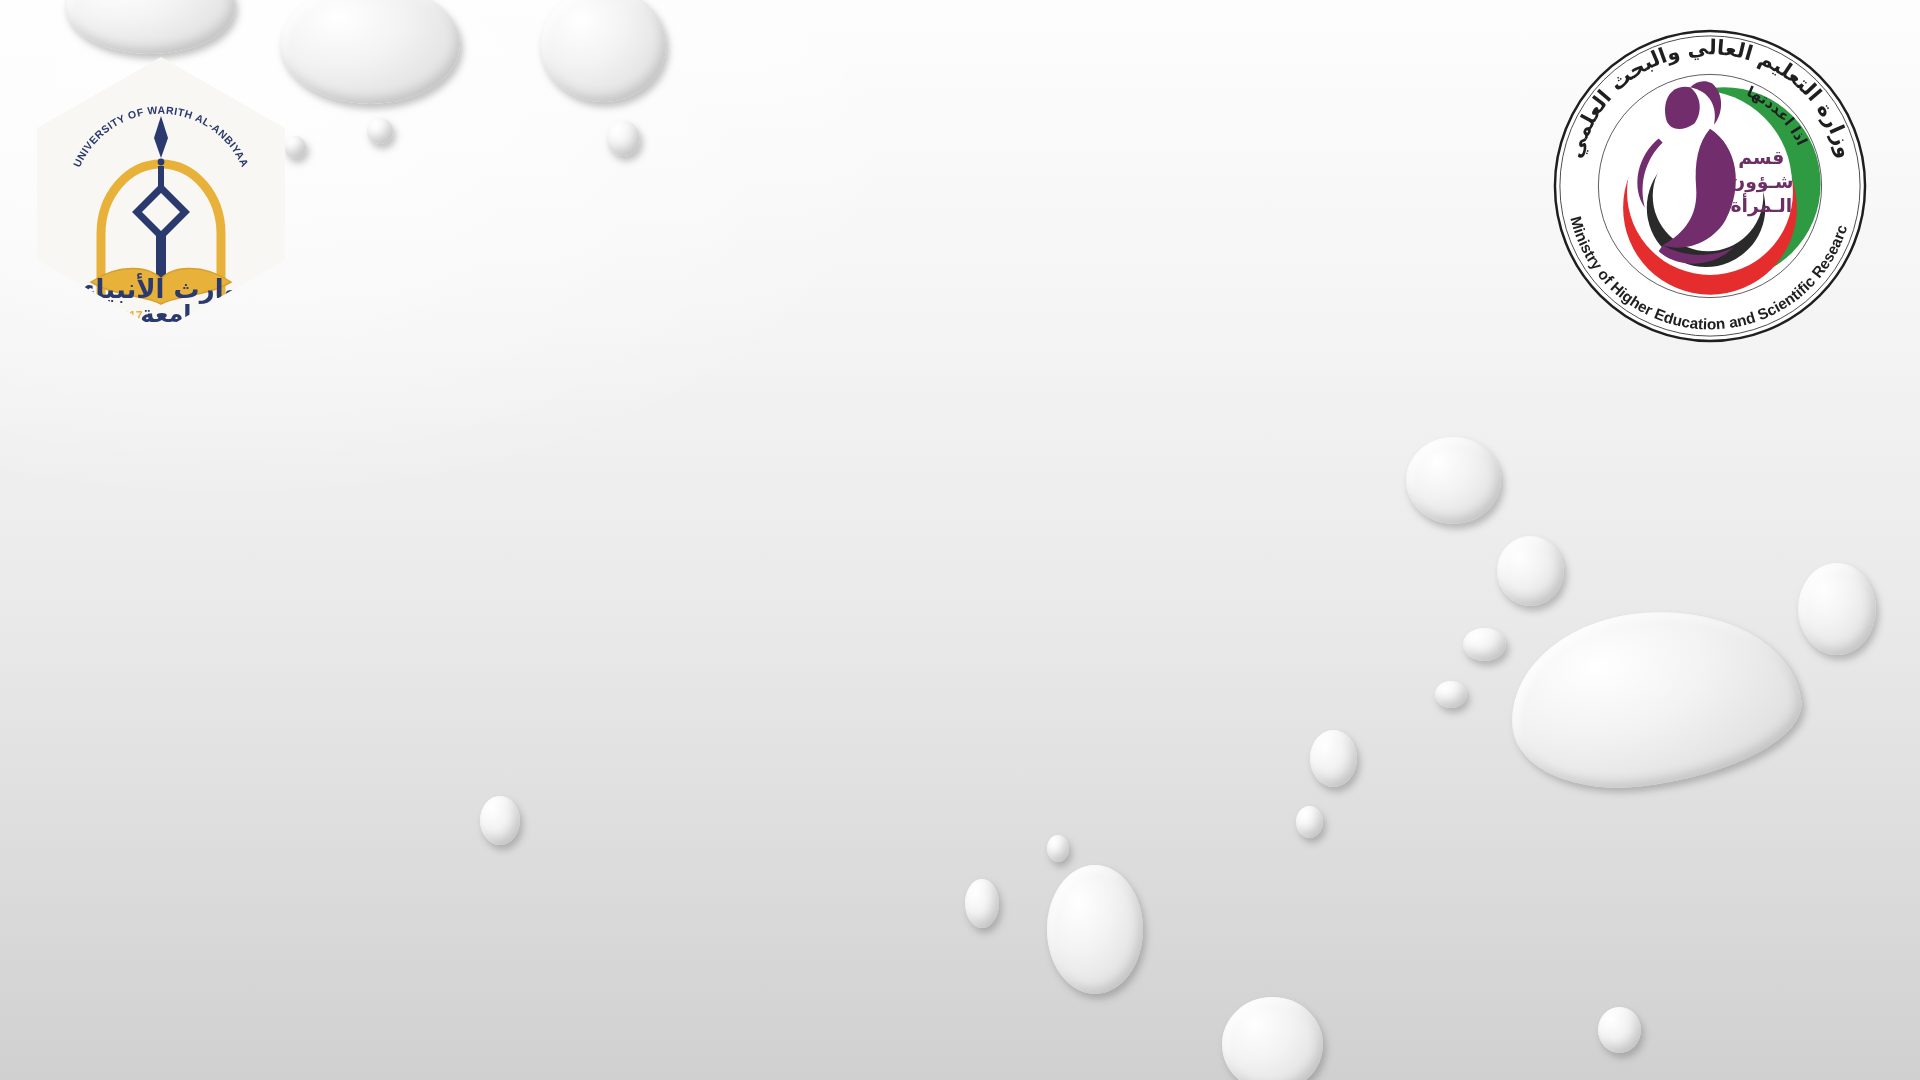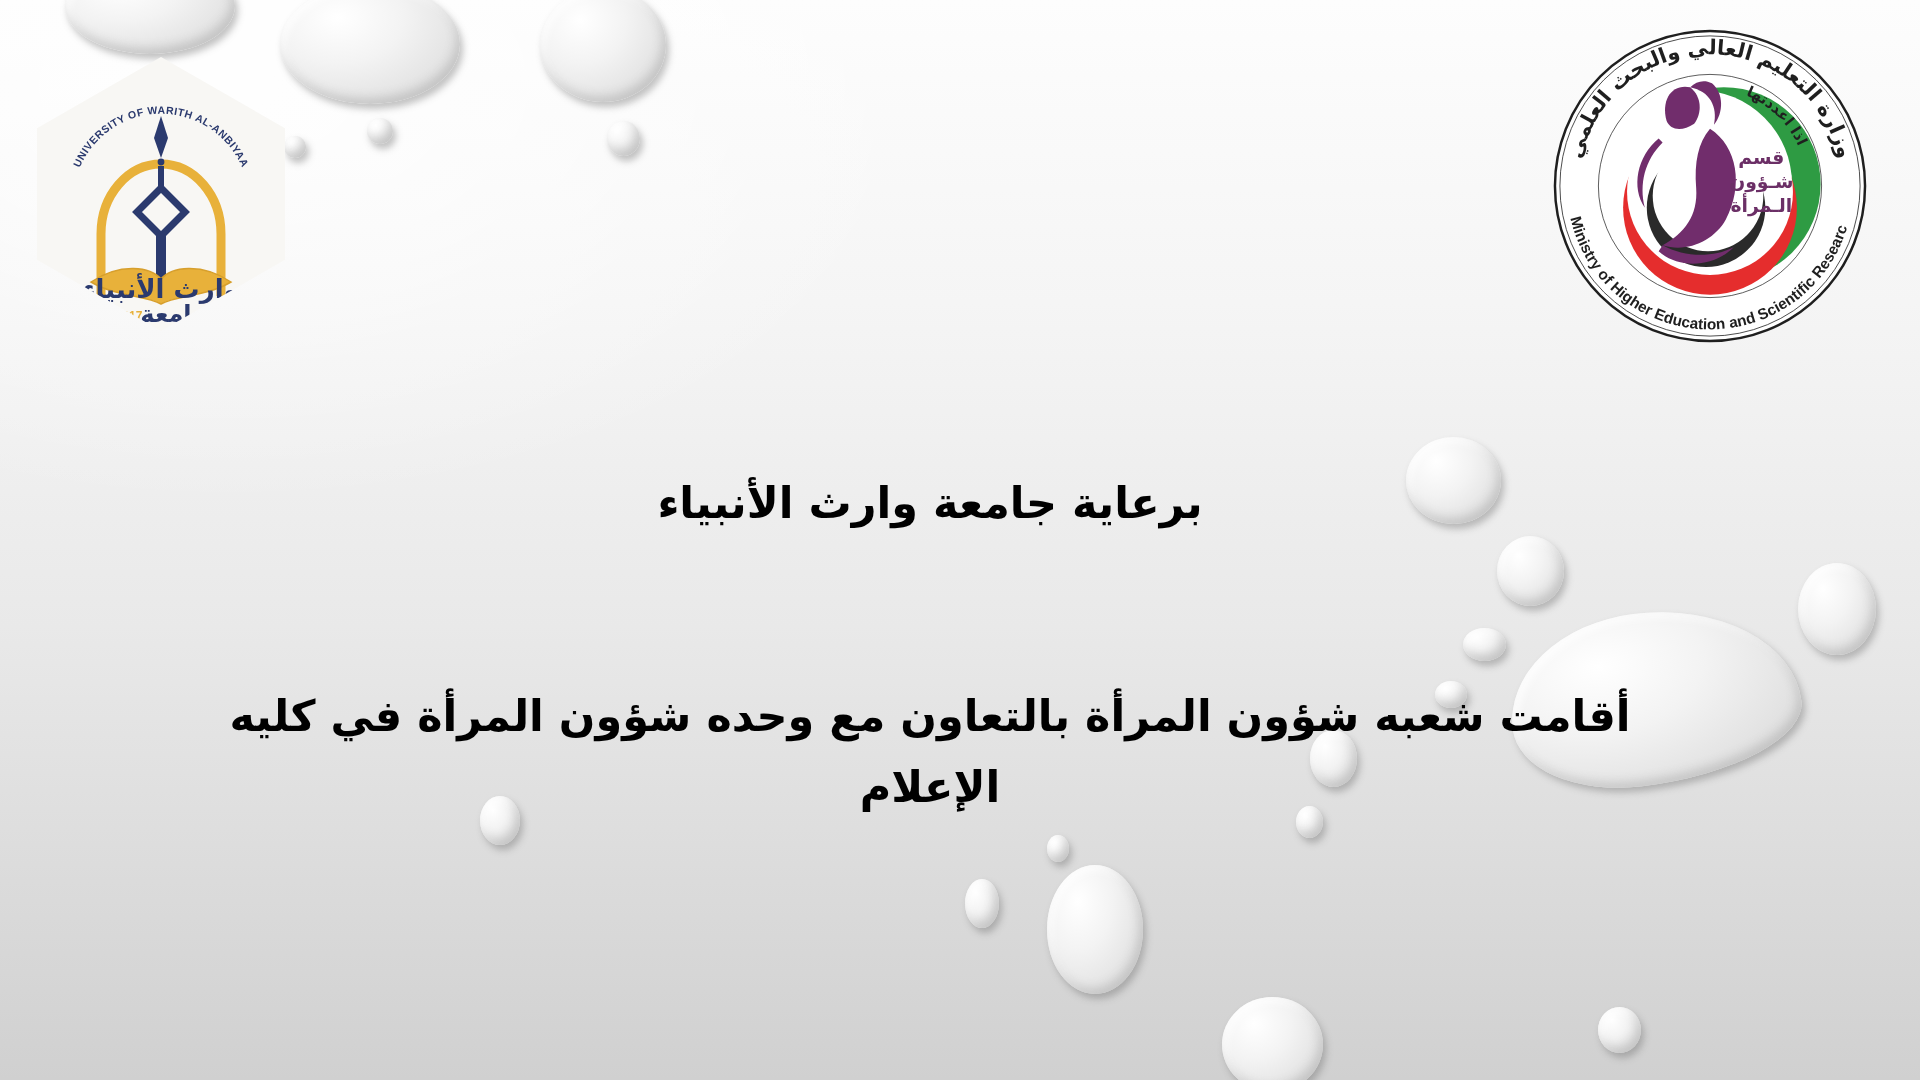--- a/index.html
+++ b/index.html
@@ -147,21 +147,19 @@
 
       <g font-family="DejaVu Sans, sans-serif" font-size="19" font-weight="bold" fill="#6b2f66" text-anchor="middle">
         <text x="52" y="-22">قسم</text>
         <text x="52" y="2">شـؤون</text>
         <text x="52" y="26">الـمرأة</text>
       </g>
     </svg>
   </div>
 
   <div class="slide-text">
-    <div class="slide-line">برعاية جامعة وارث الأنبياء</div>
-    <div class="slide-line">أقامت شعبه شؤون المرأة بالتعاون مع وحده شؤون المرأة في كليه الإعلام</div>
     
     
     
     
   </div>
 
 </div>
 
 </body></html>

